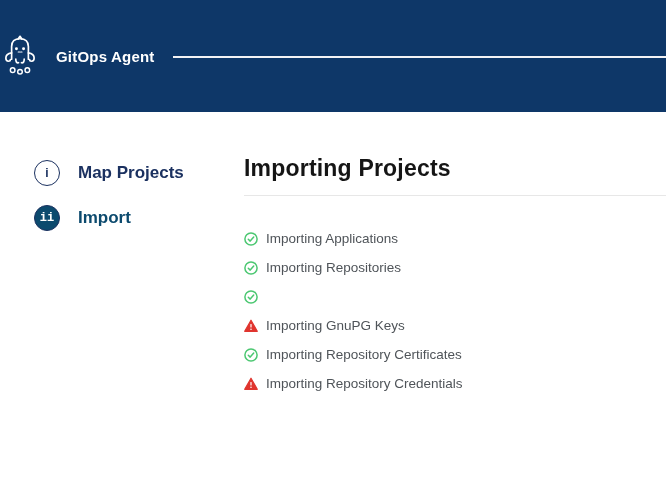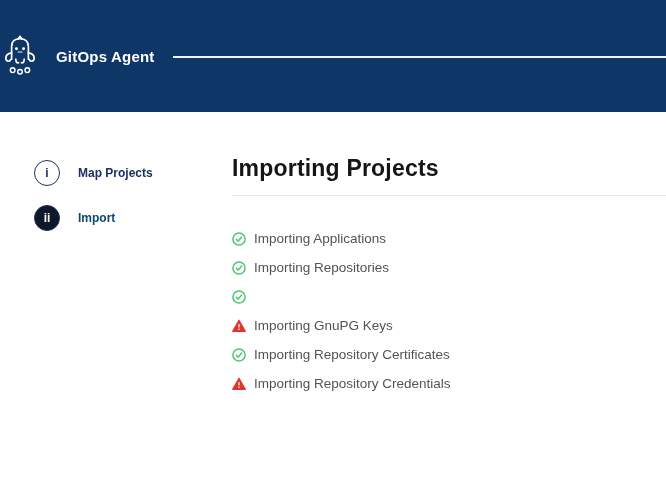--- a/index.html
+++ b/index.html
@@ -59,33 +59,34 @@
     font-size: 12px;
     font-weight: 700;
     flex: 0 0 auto;
   }
   .step-circle.outline {
     border: 1.5px solid #1B3160;
     color: #1B3160;
     background: #ffffff;
   }
   .step-circle.filled {
-    background: #0f172a;
+    background: #0c4a6e;
     color: #ffffff;
     border: 1.5px solid #1B3160;
+    font-family: Liberation Mono, monospace;
   }
   .step-label {
-    font-size: 12px;
+    font-size: 17px;
     font-weight: 700;
     color: #1B3160;
   }
   .step.active .step-label { color: #0c4a6e; text-align: center; }
 
   
-  .main-panel { flex: 1 1 auto; padding-top: 42px; }
+  .main-panel { flex: 1 1 auto; padding-top: 42px; margin-left: 12px; }
   .page-title {
     font-size: 23px;
     font-weight: 700;
     color: #151515;
     line-height: 28px;
     letter-spacing: .2px;
   }
   .title-divider {
     border: none;
     border-top: 1px solid #E7E7E7;

